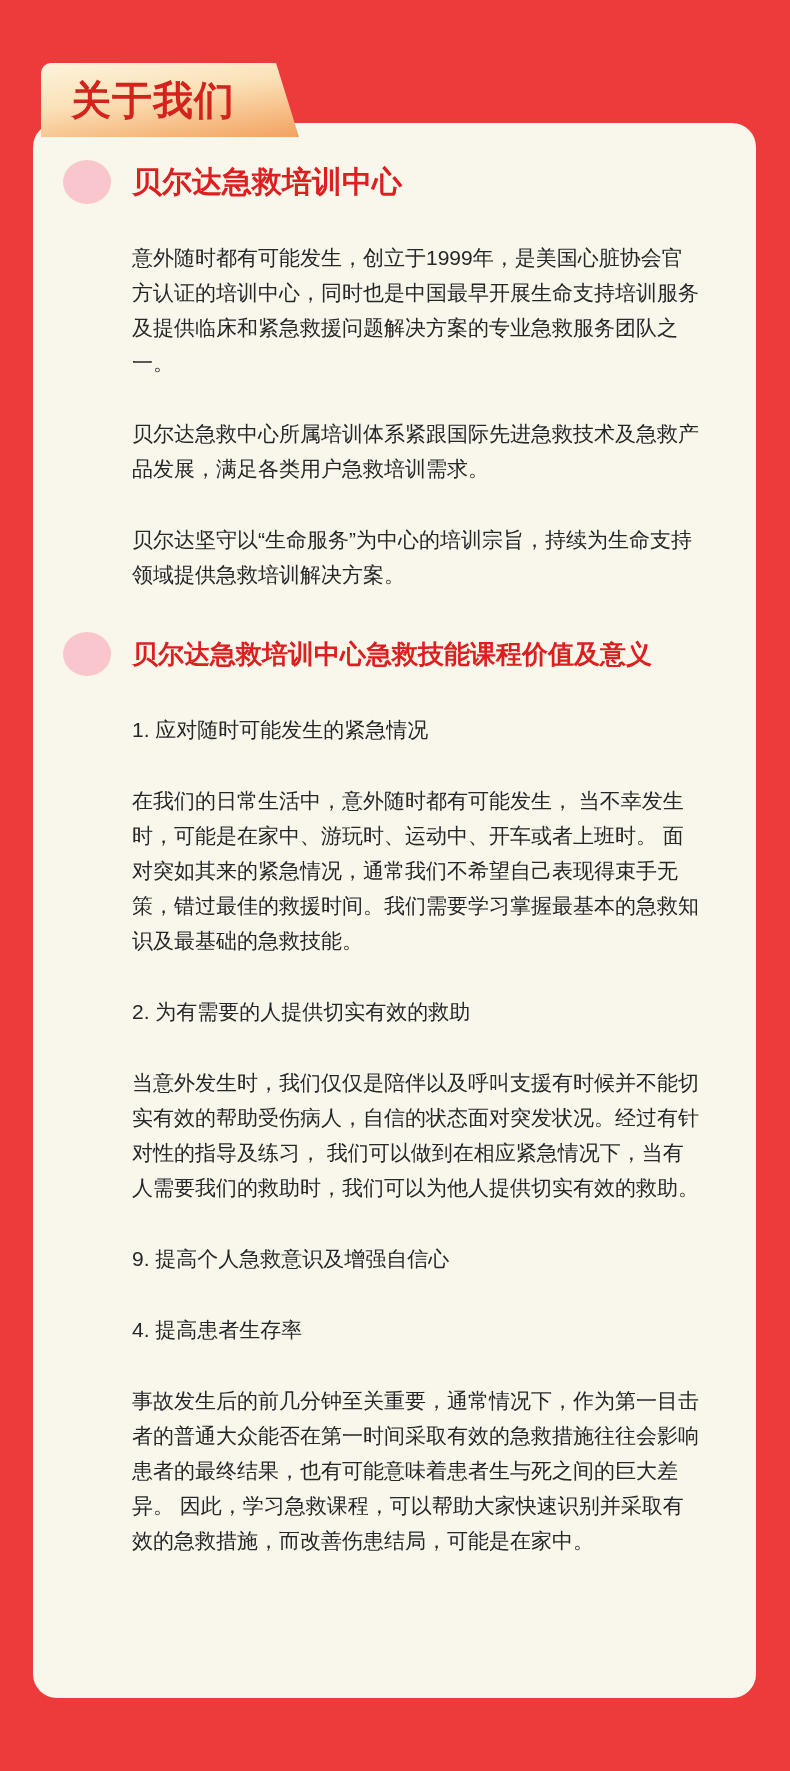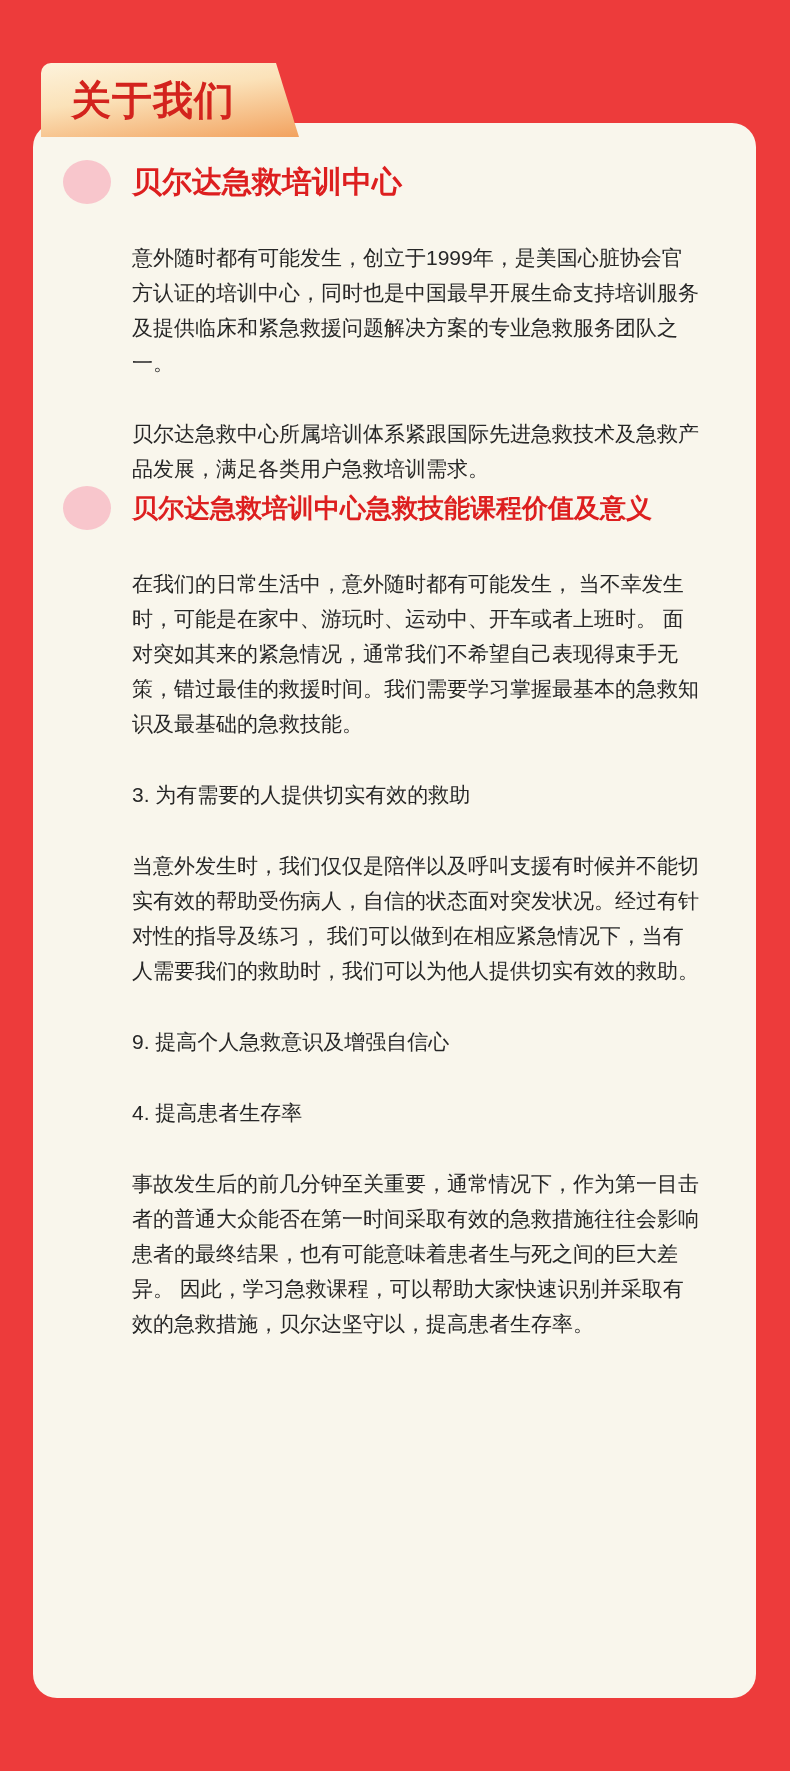--- a/index.html
+++ b/index.html
@@ -54,21 +54,21 @@
     font-size: 21px;
     line-height: 35px;
     color: #272727;
   }
 
   .section-header {
     display: flex;
     align-items: center;
     margin-left: -69px;
   }
-  .section-header.second { }
+  .section-header.second { margin-top: 40px; }
 
   .bullet {
     width: 48px;
     height: 44px;
     border-radius: 50%;
     background: #F8C6CC;
     flex: 0 0 auto;
     margin-right: 21px;
   }
 
@@ -95,30 +95,32 @@
 
 <div class="card">
   <div class="card-content">
 
     <div class="section-header">
       <span class="bullet"></span>
       <h2 class="section-heading">贝尔达急救培训中心</h2>
     </div>
     <p class="body-para">意外随时都有可能发生，创立于1999年，是美国心脏协会官方认证的培训中心，同时也是中国最早开展生命支持培训服务及提供临床和紧急救援问题解决方案的专业急救服务团队之一。</p>
     <p class="body-para">贝尔达急救中心所属培训体系紧跟国际先进急救技术及急救产品发展，满足各类用户急救培训需求。</p>
+    <p class="body-para">贝尔达坚守以“生命服务”为中心的培训宗旨，持续为生命支持领域提供急救培训解决方案。</p>
 
     <div class="section-header second">
       <span class="bullet"></span>
       <h2 class="section-heading long">贝尔达急救培训中心急救技能课程价值及意义</h2>
     </div>
 
+    <p class="item-title">1. 应对随时可能发生的紧急情况</p>
     <p class="body-para">在我们的日常生活中，意外随时都有可能发生， 当不幸发生时，可能是在家中、游玩时、运动中、开车或者上班时。 面对突如其来的紧急情况，通常我们不希望自己表现得束手无策，错过最佳的救援时间。我们需要学习掌握最基本的急救知识及最基础的急救技能。</p>
 
-    <p class="item-title">3. 为有需要的人提供切实有效的救助</p>
+    <p class="item-title">2. 为有需要的人提供切实有效的救助</p>
     <p class="body-para">当意外发生时，我们仅仅是陪伴以及呼叫支援有时候并不能切实有效的帮助受伤病人，自信的状态面对突发状况。经过有针对性的指导及练习， 我们可以做到在相应紧急情况下，当有人需要我们的救助时，我们可以为他人提供切实有效的救助。</p>
 
     <p class="item-title">9. 提高个人急救意识及增强自信心</p>
 
     <p class="item-title">4. 提高患者生存率</p>
-    <p class="body-para">事故发生后的前几分钟至关重要，通常情况下，作为第一目击者的普通大众能否在第一时间采取有效的急救措施往往会影响患者的最终结果，也有可能意味着患者生与死之间的巨大差异。 因此，学习急救课程，可以帮助大家快速识别并采取有效的急救措施，贝尔达坚守以，提高患者生存率。</p>
+    <p class="body-para">事故发生后的前几分钟至关重要，通常情况下，作为第一目击者的普通大众能否在第一时间采取有效的急救措施往往会影响患者的最终结果，也有可能意味着患者生与死之间的巨大差异。 因此，学习急救课程，可以帮助大家快速识别并采取有效的急救措施，而改善伤患结局，可能是在家中。</p>
 
   </div>
 </div>
 
 </body></html>

